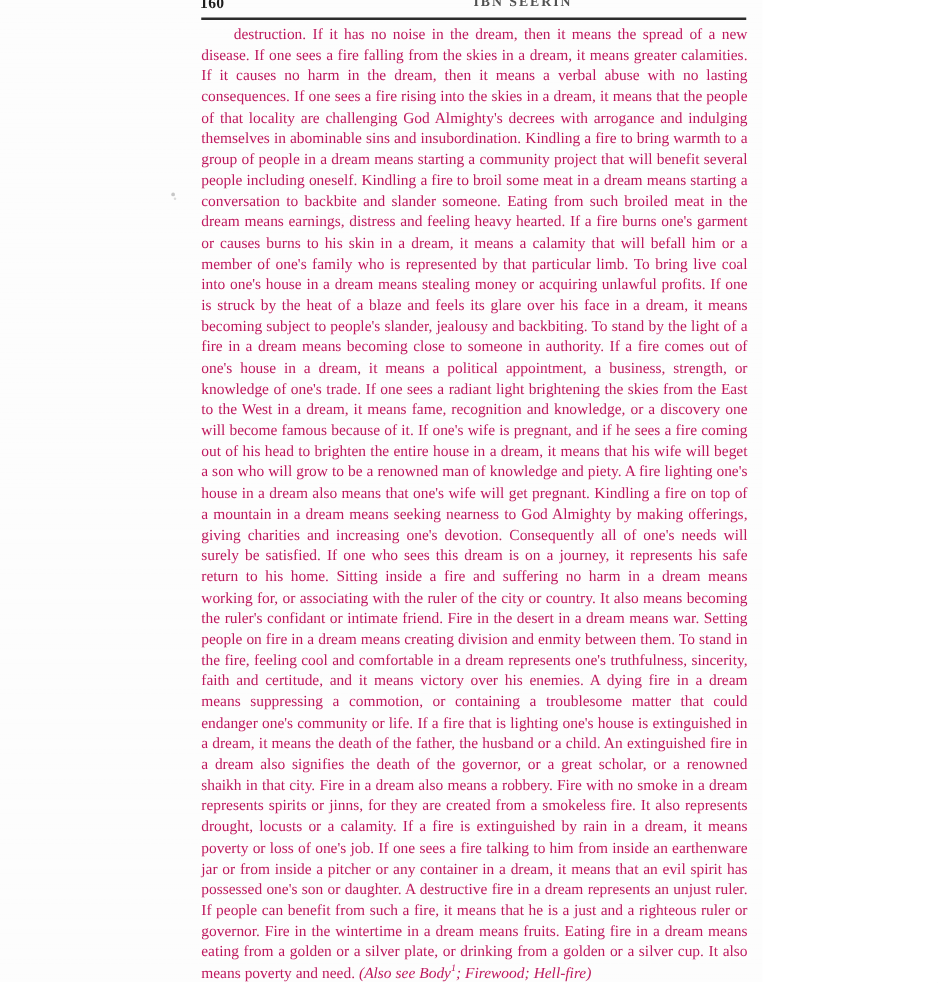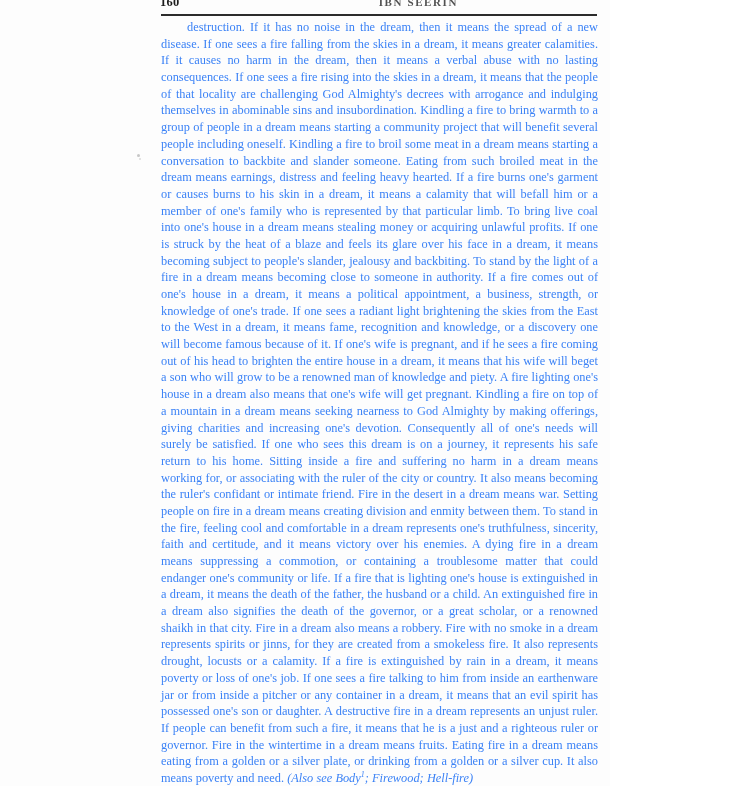--- a/index.html
+++ b/index.html
@@ -68,21 +68,21 @@
     width: 437px;
   }
 
   p.body-par {
     margin: 0;
     text-align: justify;
     text-justify: inter-word;
     font-size: 12.35px;
     line-height: 16.68px;
     text-indent: 0;
-    color: #3b82f6;
+    color: #be185d;
     word-spacing: 0.1px;
     hyphens: none;
   }
   p.body-par.lead {
     text-indent: 26px;
   }
 
   .xref {
     font-style: italic;
   }

